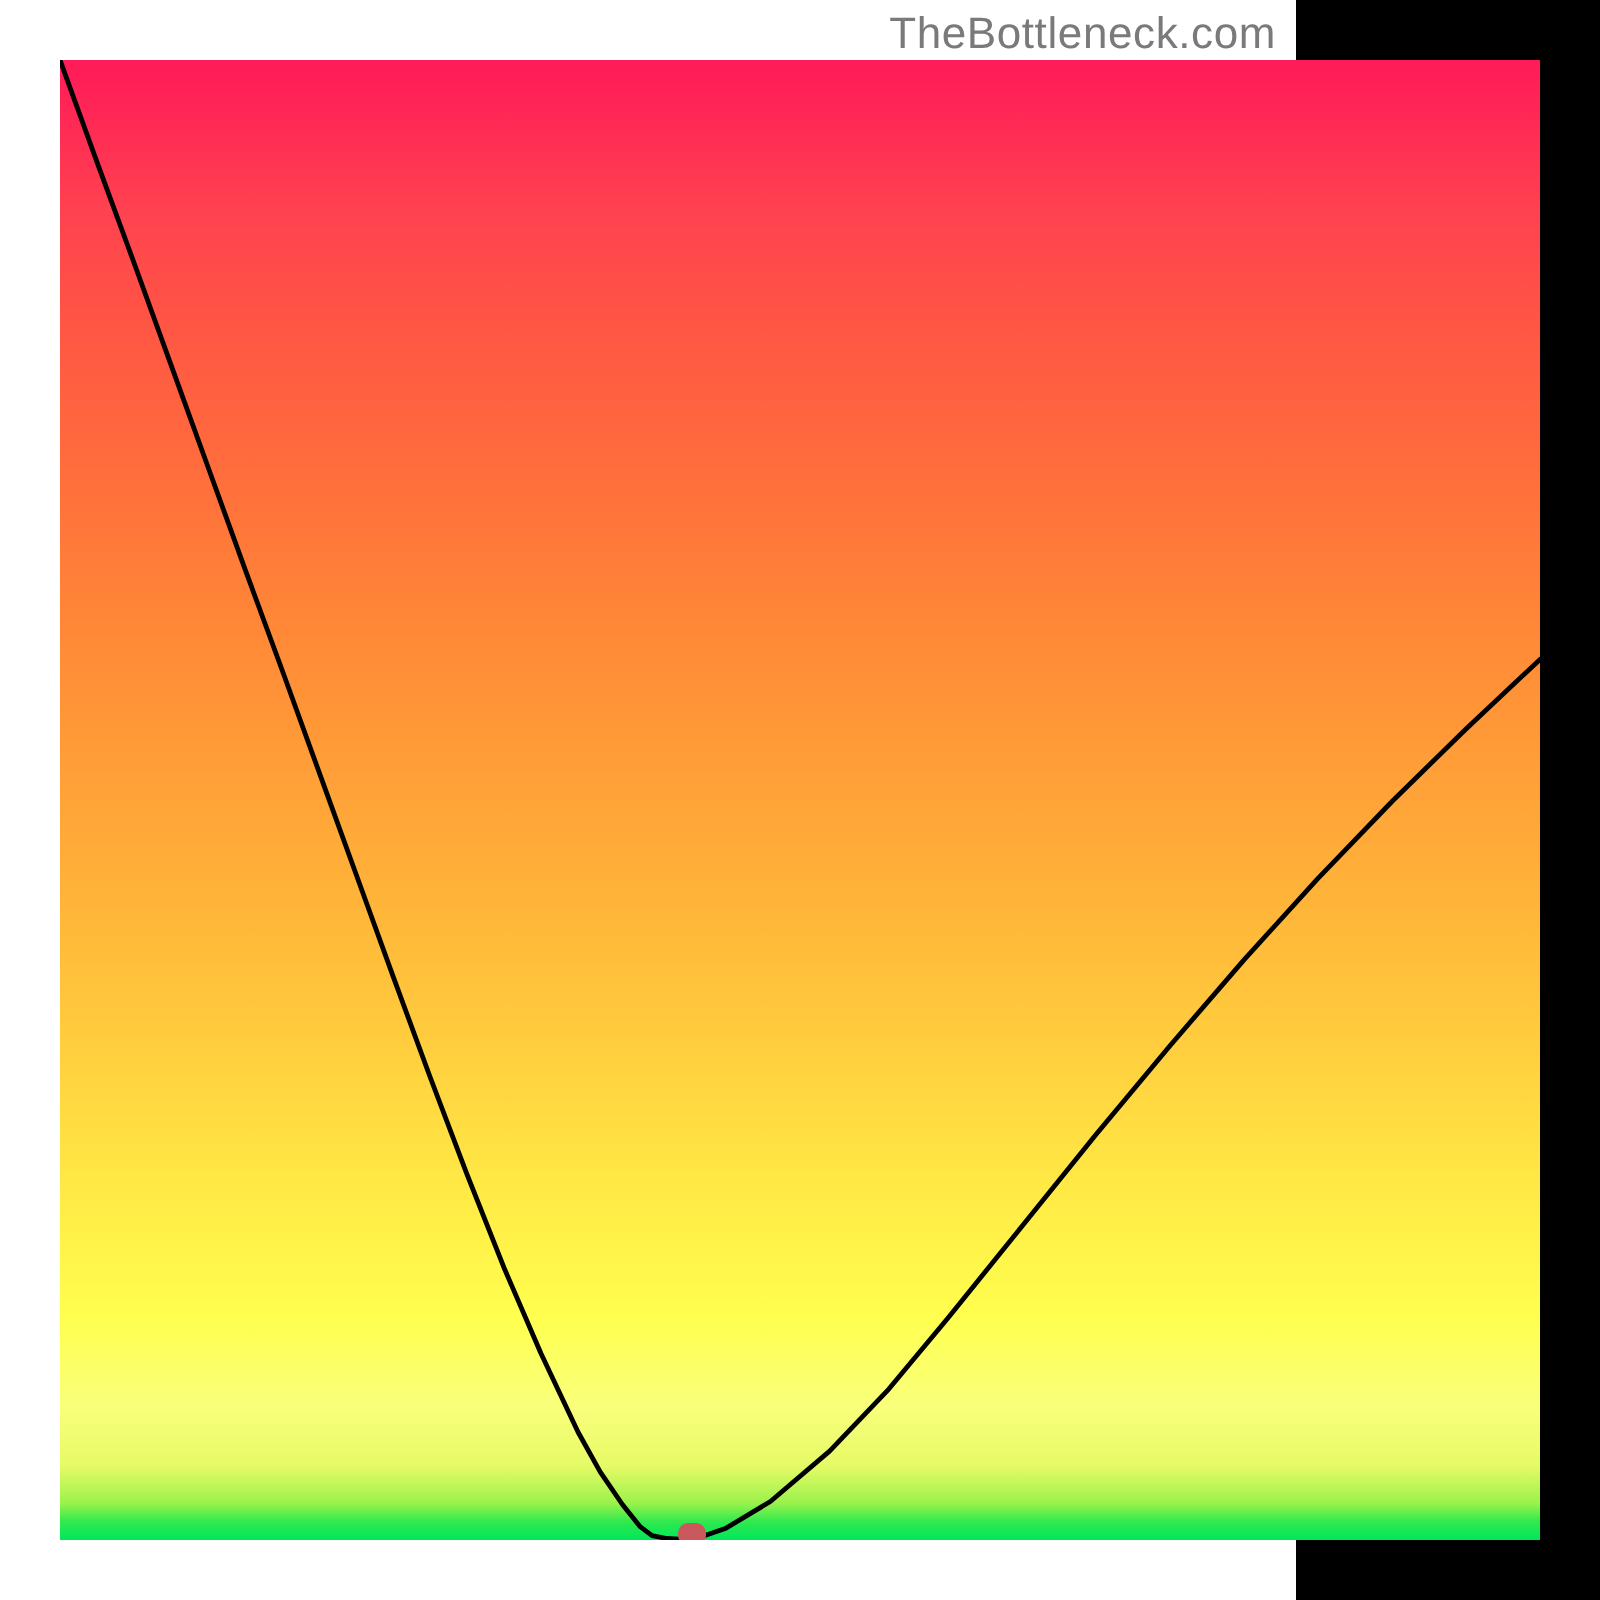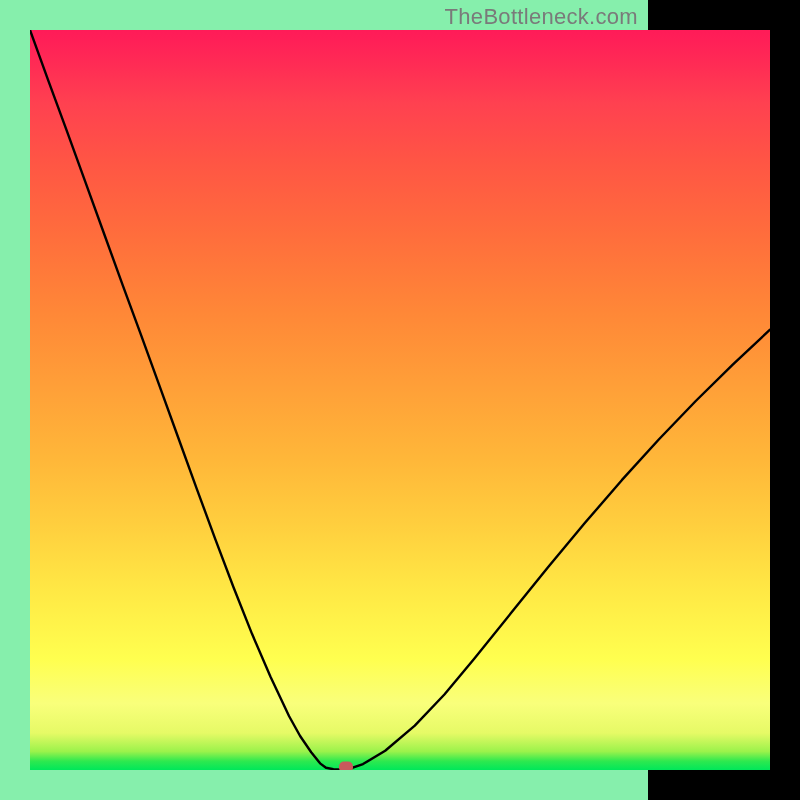--- a/index.html
+++ b/index.html
@@ -8,21 +8,21 @@
     width: 800px;
     height: 800px;
     overflow: hidden;
     background: #000;
     font-family: Arial, Helvetica, sans-serif;
   }
   .frame {
     position: relative;
     width: 648px;
     height: 800px;
-    background: #86efac;
+    background: #ffffff;
   }
   .watermark {
     position: absolute;
     top: 4px;
     right: 10px;
     color: #7a7a7a;
     font-size: 22px;
     font-weight: 500;
     letter-spacing: 0.3px;
     z-index: 10;

